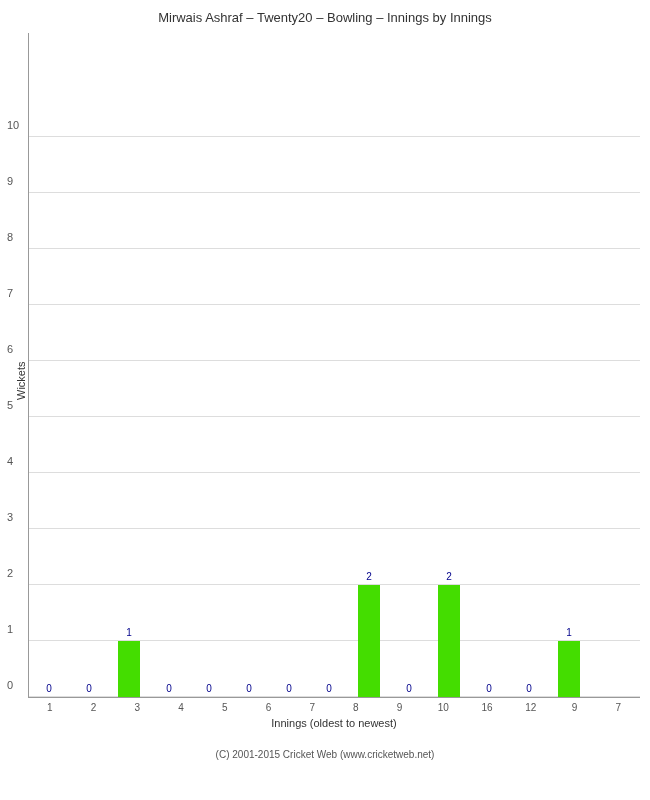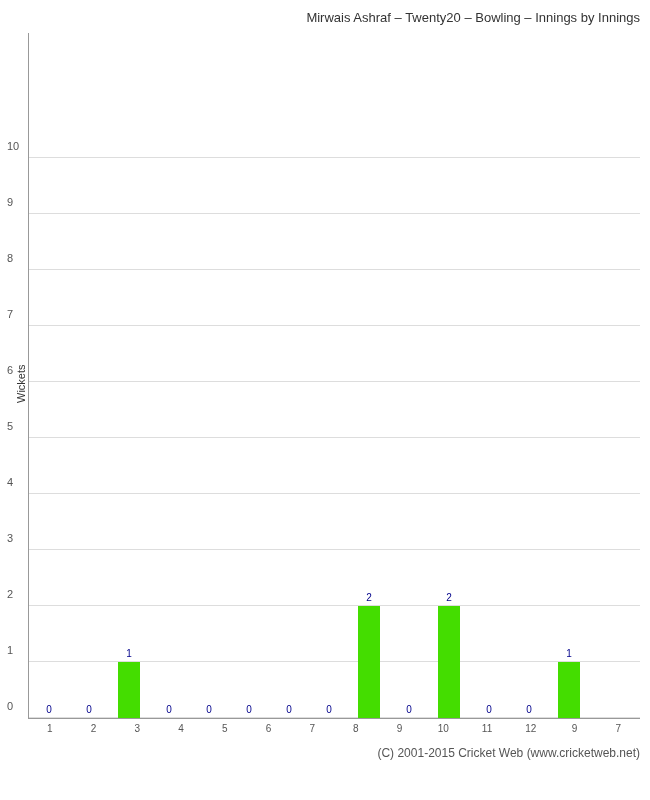--- a/index.html
+++ b/index.html
@@ -10,21 +10,21 @@
       font-family: Arial, sans-serif;
       font-size: 12px;
       color: #333;
       overflow: hidden;
     }
     .chart-container {
       width: 650px;
       height: 800px;
       display: flex;
       flex-direction: column;
-      align-items: flex-end;
+      align-items: center;
       padding: 10px 10px 40px 10px;
       background: #fff;
     }
     .chart-title {
       font-size: 13px;
       color: #333;
       text-align: center;
       margin-bottom: 8px;
       font-weight: normal;
     }
@@ -100,24 +100,24 @@
       text-align: center;
       flex: 1;
     }
     .x-axis-title {
       font-size: 11px;
       color: #333;
       text-align: center;
       margin-top: 4px;
     }
     .copyright {
-      font-size: 12px;
+      font-size: 10px;
       color: #555;
       text-align: center;
-      margin-top: 12px;
+      margin-top: 20px;
     }
   </style>
 </head>
 <body>
 
 <div class="chart-container">
   <div class="chart-title">Mirwais Ashraf – Twenty20 – Bowling – Innings by Innings</div>
   <div class="chart-area">
     <div class="y-axis-label">Wickets</div>
     <div class="chart-inner">
@@ -196,21 +196,22 @@
       <div class="x-tick">1</div>
           <div class="x-tick">2</div>
           <div class="x-tick">3</div>
           <div class="x-tick">4</div>
           <div class="x-tick">5</div>
           <div class="x-tick">6</div>
           <div class="x-tick">7</div>
           <div class="x-tick">8</div>
           <div class="x-tick">9</div>
           <div class="x-tick">10</div>
-          <div class="x-tick">11</div>
+          <div class="x-tick">16</div>
           <div class="x-tick">12</div>
           <div class="x-tick">9</div>
           <div class="x-tick">7</div>
         </div>
+      <div class="x-axis-title">Innings (oldest to newest)</div>
     </div>
   </div>
   <div class="copyright">(C) 2001-2015 Cricket Web (www.cricketweb.net)</div>
 </div>
 
 </body></html>

